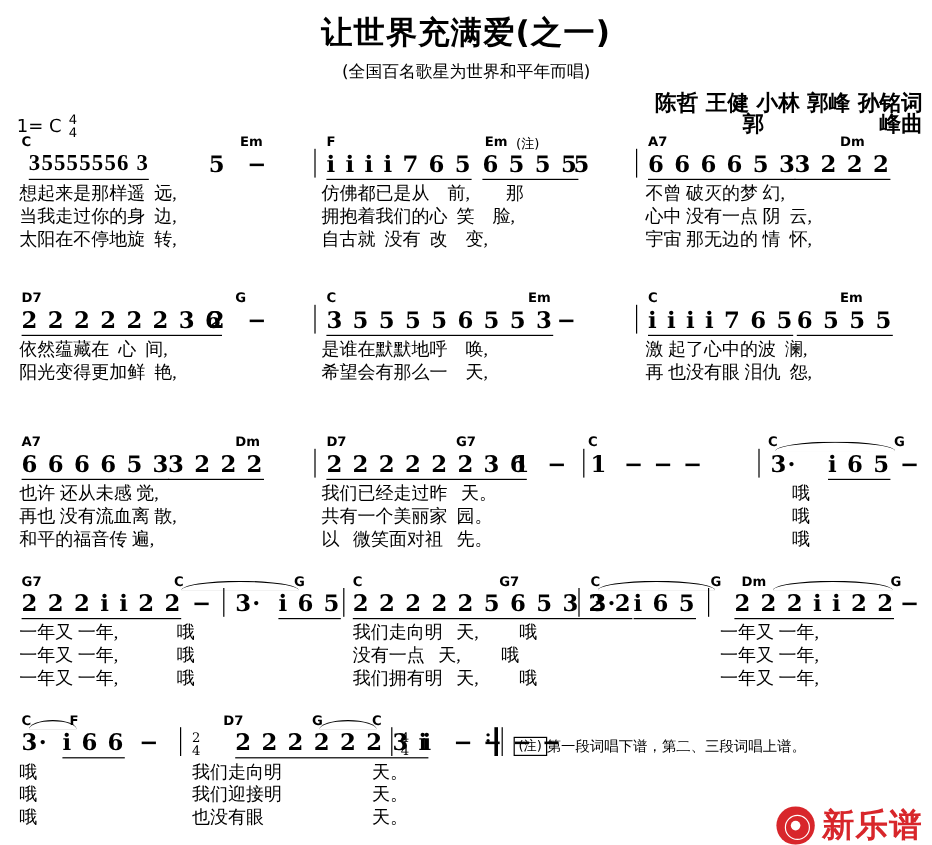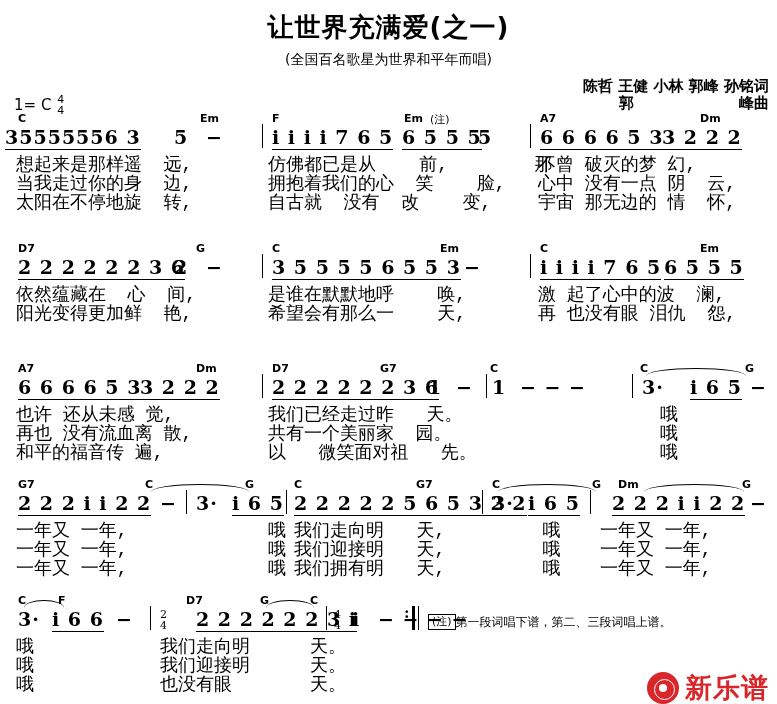--- a/index.html
+++ b/index.html
@@ -32,21 +32,21 @@
   .subtitle {
     text-align: center;
     font-size: 14px;
     margin-top: 6px;
   }
   .credits {
     position: absolute;
     right: 8px;
     top: 68px;
     text-align: right;
-    font-size: 15px;
+    font-size: 18px;
     line-height: 17px;
     font-weight: bold;
   }
   .credits .line2 {
     display: flex;
     justify-content: space-between;
     width: 150px;
     margin-left: auto;
     font-weight: bold;
   }
@@ -102,22 +102,22 @@
     padding-bottom: 1px;
   }
   .lyricrow {
     position: relative;
     height: 19px;
     font-size: 13px;
   }
   .lyric {
     position: absolute;
     white-space: pre;
-    font-size: 18px;
-    font-family: Liberation Mono, monospace;
+    font-size: 15px;
+    font-family: Liberation Serif, serif;
   }
   .barline {
     position: absolute;
     width: 1.4px;
     background: #000;
   }
   .slur {
     position: absolute;
     border-top: 1.3px solid #000;
     border-left: 0;
@@ -225,21 +225,21 @@
     <div class="chordrow">
       <span class="chord" style="left:18px;">C</span>
       <span class="chord" style="left:200px;">Em</span>
       <span class="chord" style="left:272px;">F</span>
       <span class="chord" style="left:404px;">Em</span>
       <span class="chord" style="left:430px;font-weight:normal;">(注)</span>
       <span class="chord" style="left:540px;">A7</span>
       <span class="chord" style="left:700px;">Dm</span>
     </div>
     <div class="noterow">
-      <span class="notes underline1" style="left:5px;">35555556 3</span>
+      <span class="notes underline1" style="left:24px;font-family:Liberation Serif, serif;">35555556 3</span>
       <span class="notes" style="left:174px;">5</span>
       <span class="notes" style="left:206px;">−</span>
       <span class="notes underline1" style="left:272px;">i i i i 7 6 5</span>
       <span class="notes underline1" style="left:402px;">6 5 5 5</span>
       <span class="notes" style="left:478px;">5</span>
       <span class="notes underline1" style="left:540px;">6 6 6 6 5 3</span>
       <span class="notes underline1" style="left:662px;">3 2 2 2</span>
       <span class="barline" style="left:262px;top:-2px;height:24px;"></span>
       <span class="barline" style="left:530px;top:-2px;height:24px;"></span>
     </div>
@@ -365,21 +365,21 @@
       <span class="barline" style="left:482px;top:-2px;height:24px;"></span>
       <span class="barline" style="left:590px;top:-2px;height:24px;"></span>
     </div>
     <div class="lyricrow">
       <span class="lyric" style="left:16px;">一年又 一年,             哦</span>
       <span class="lyric" style="left:294px;">我们走向明   天,         哦</span>
       <span class="lyric" style="left:600px;">一年又 一年,</span>
     </div>
     <div class="lyricrow">
       <span class="lyric" style="left:16px;">一年又 一年,             哦</span>
-      <span class="lyric" style="left:294px;">我们迎接明   天,         哦</span>
+      <span class="lyric" style="left:294px;">没有一点   天,         哦</span>
       <span class="lyric" style="left:600px;">一年又 一年,</span>
     </div>
     <div class="lyricrow">
       <span class="lyric" style="left:16px;">一年又 一年,             哦</span>
       <span class="lyric" style="left:294px;">我们拥有明   天,         哦</span>
       <span class="lyric" style="left:600px;">一年又 一年,</span>
     </div>
   </div>
 
   <div class="system" style="top:584px;">

